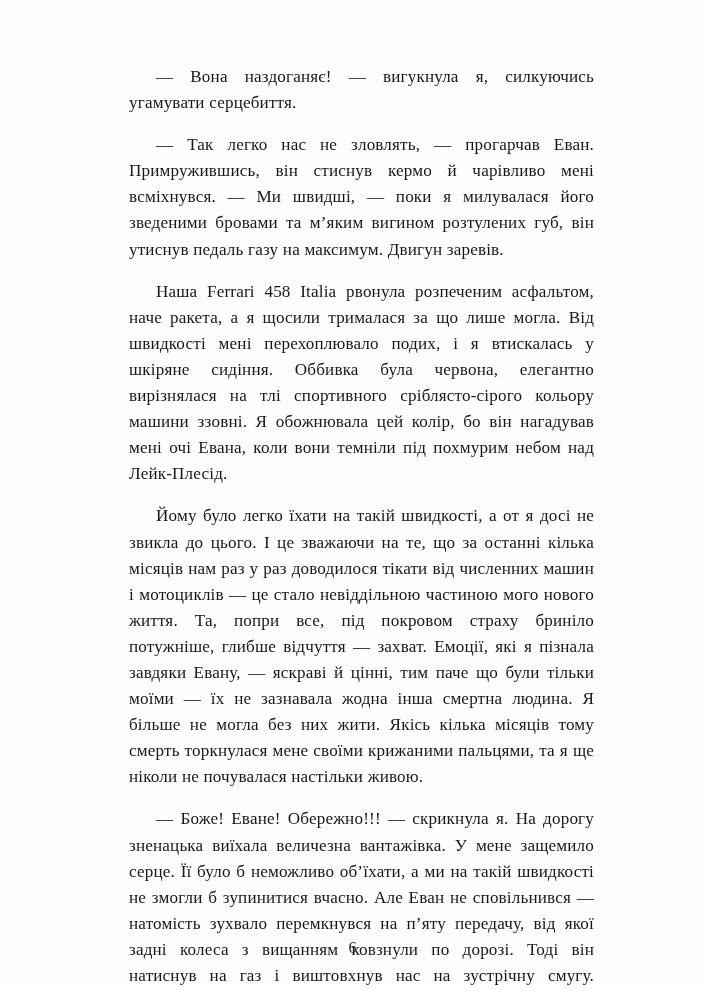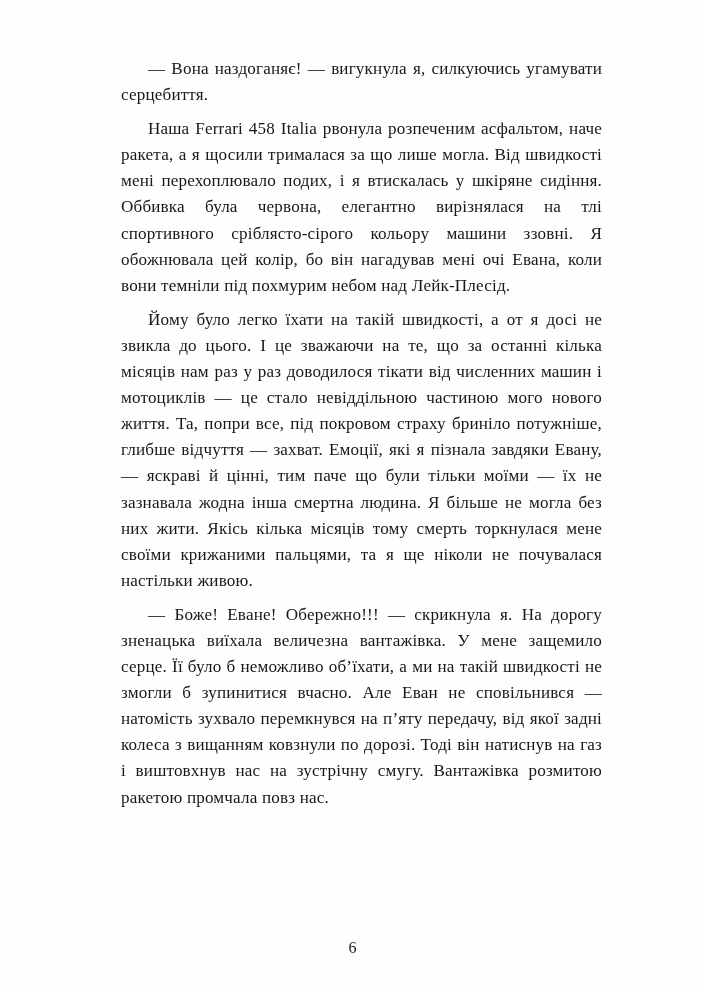--- a/index.html
+++ b/index.html
@@ -26,21 +26,21 @@
   }
 
   .text-block {
     position: absolute;
     left: 113px;
     top: 48px;
     width: 497px;
   }
 
   p.para {
-    margin: 8px;
+    margin: 16px;
     padding: 0;
     text-indent: 27px;
     text-align: justify;
     text-justify: inter-word;
     font-size: 17.1px;
     line-height: 26.1px;
     letter-spacing: 0.01em;
     word-spacing: 0.005em;
     -webkit-font-smoothing: antialiased;
   }
@@ -61,20 +61,21 @@
     font-family: "Liberation Serif", "DejaVu Serif", serif;
   }
 </style>
 </head>
 <body>
 
 <div class="page">
 
   <div class="text-block">
     <p class="para">— Вона наздоганяє! — вигукнула я, силкуючись угамувати серцебиття.</p>
+    <p class="para">— Так легко нас не зловлять, — прогарчав Еван. Примружившись, він стиснув кермо й чарівливо мені всміхнувся. — Ми швидші, — поки я милувалася його зведеними бровами та м’яким вигином розтулених губ, він утиснув педаль газу на максимум. Двигун заревів.</p>
     <p class="para">Наша Ferrari 458 Italia рвонула розпеченим асфальтом, наче ракета, а я щосили трималася за що лише могла. Від швидкості мені перехоплювало подих, і я втискалась у шкіряне сидіння. Оббивка була червона, елегантно вирізнялася на тлі спортивного сріблясто-сірого кольору машини ззовні. Я обожнювала цей колір, бо він нагадував мені очі Евана, коли вони темніли під похмурим небом над Лейк-Плесід.</p>
     <p class="para">Йому було легко їхати на такій швидкості, а от я досі не звикла до цього. І це зважаючи на те, що за останні кілька місяців нам раз у раз доводилося тікати від численних машин і мотоциклів — це стало невіддільною частиною мого нового життя. Та, попри все, під покровом страху бриніло потужніше, глибше відчуття — захват. Емоції, які я пізнала завдяки Евану, — яскраві й цінні, тим паче що були тільки моїми — їх не зазнавала жодна інша смертна людина. Я більше не могла без них жити. Якісь кілька місяців тому смерть торкнулася мене своїми крижаними пальцями, та я ще ніколи не почувалася настільки живою.</p>
     <p class="para">— Боже! Еване! Обережно!!! — скрикнула я. На дорогу зненацька виїхала величезна вантажівка. У мене защемило серце. Її було б неможливо об’їхати, а ми на такій швидкості не змогли б зупинитися вчасно. Але Еван не сповільнився — натомість зухвало перемкнувся на п’яту передачу, від якої задні колеса з вищанням ковзнули по дорозі. Тоді він натиснув на газ і виштовхнув нас на зустрічну смугу. Вантажівка розмитою ракетою промчала повз нас.</p>
   </div>
 
   <div class="page-number">6</div>
 
 </div>
 
 </body></html>

